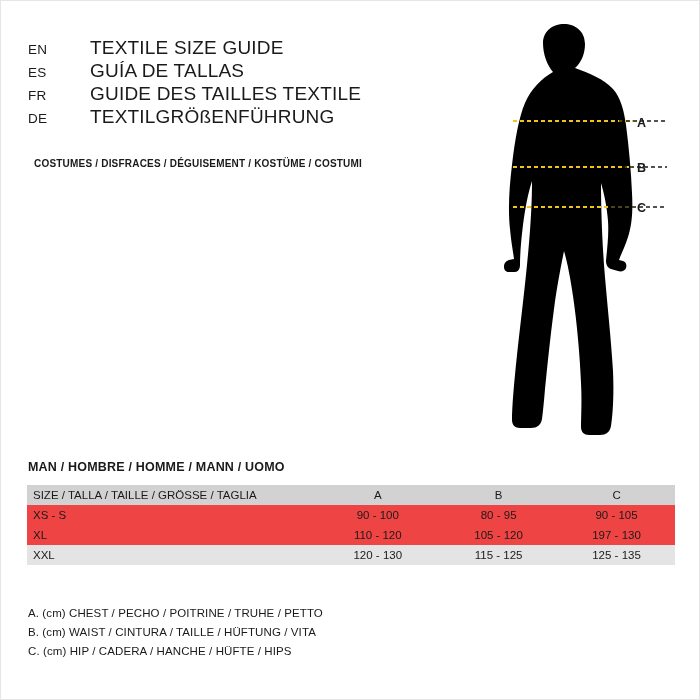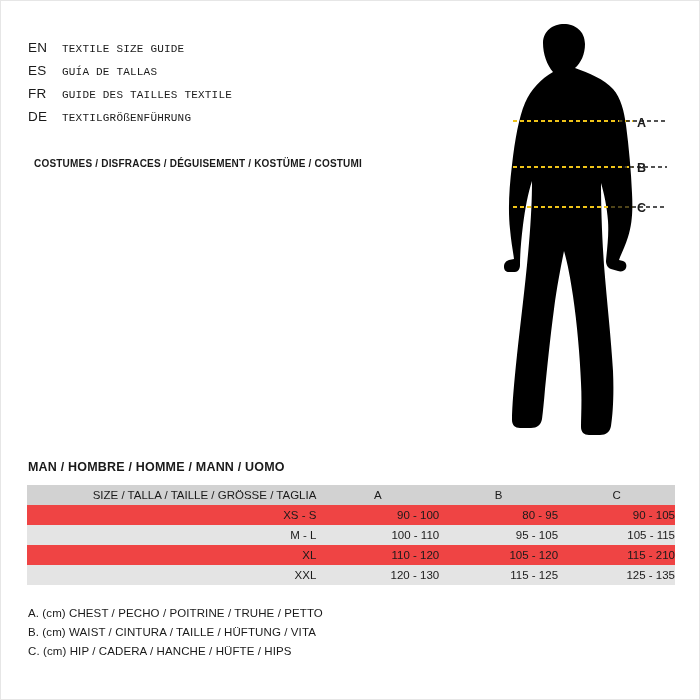--- a/index.html
+++ b/index.html
@@ -28,29 +28,29 @@
     left: 27px;
     top: 36px;
     width: 440px;
   }
   .lang-row {
     display: flex;
     align-items: baseline;
     font-size: 13.5px;
     line-height: 21px;
     letter-spacing: 0.2px;
+    gap: 28px;
   }
   .lang-code {
     width: 34px;
     flex: 0 0 34px;
     font-size: 13.5px;
   }
   .lang-text {
-    font-size: 11px;
-    font-family: Liberation Mono, monospace;
+    font-size: 19px;
   }
 
   .costumes-title {
     position: absolute;
     left: 33px;
     top: 157px;
     font-size: 10px;
     font-weight: bold;
     letter-spacing: 0.2px;
   }
@@ -88,37 +88,37 @@
     position: absolute;
     left: 26px;
     top: 484px;
     width: 648px;
     border-collapse: collapse;
     font-size: 11.5px;
   }
   table.size-table th,
   table.size-table td {
     padding: 3px 0 3px 6px;
-    text-align: right;
+    text-align: left;
     font-weight: normal;
     line-height: 14px;
   }
   table.size-table thead th {
     background: #d2d2d2;
     font-size: 11.5px;
   }
   table.size-table tbody tr.odd  { background: #ef4444; }
   table.size-table tbody tr.even { background: #e4e4e4; }
   .col-size { width: 286px; }
   .col-a { width: 124px; }
   .col-b { width: 120px; }
   .col-c { width: 118px; }
   th.center-col, td.center-col { text-align: left; }
   thead th.center-col { padding-left: 0; text-align: center; }
-  tbody td.center-col { padding-left: 0; }
+  tbody td.center-col { padding-left: 0; text-align: center; }
 
   
   .legend {
     position: absolute;
     left: 27px;
     top: 603px;
     font-size: 11.5px;
     line-height: 19px;
     letter-spacing: 0.1px;
   }
@@ -226,31 +226,25 @@
         <th class="col-c center-col">C</th>
       </tr>
     </thead>
     <tbody>
       <tr class="odd">
         <td>XS - S</td>
         <td class="center-col">90 - 100</td>
         <td class="center-col">80 - 95</td>
         <td class="center-col">90 - 105</td>
       </tr>
-      <tr class="even">
-        <td>M - L</td>
-        <td class="center-col">100 - 110</td>
-        <td class="center-col">95 - 105</td>
-        <td class="center-col">105 - 115</td>
-      </tr>
       <tr class="odd">
         <td>XL</td>
         <td class="center-col">110 - 120</td>
         <td class="center-col">105 - 120</td>
-        <td class="center-col">115 - 210</td>
+        <td class="center-col">197 - 130</td>
       </tr>
       <tr class="even">
         <td>XXL</td>
         <td class="center-col">120 - 130</td>
         <td class="center-col">115 - 125</td>
         <td class="center-col">125 - 135</td>
       </tr>
     </tbody>
   </table>
 

